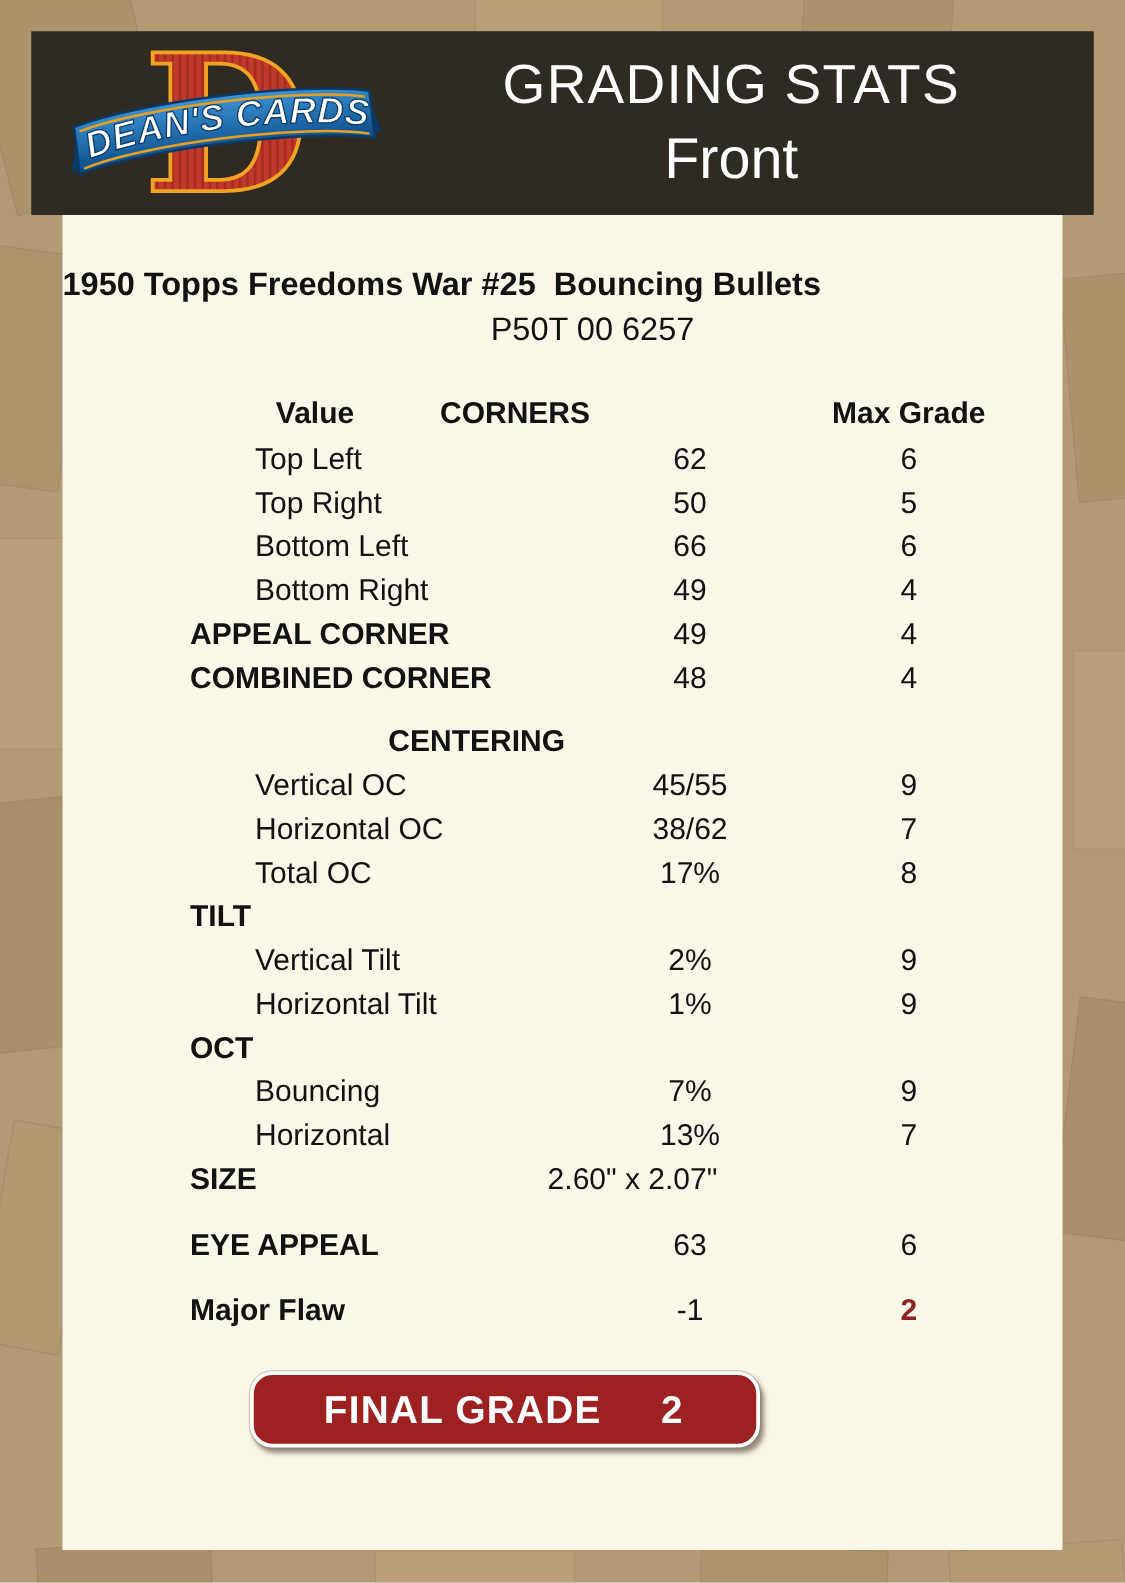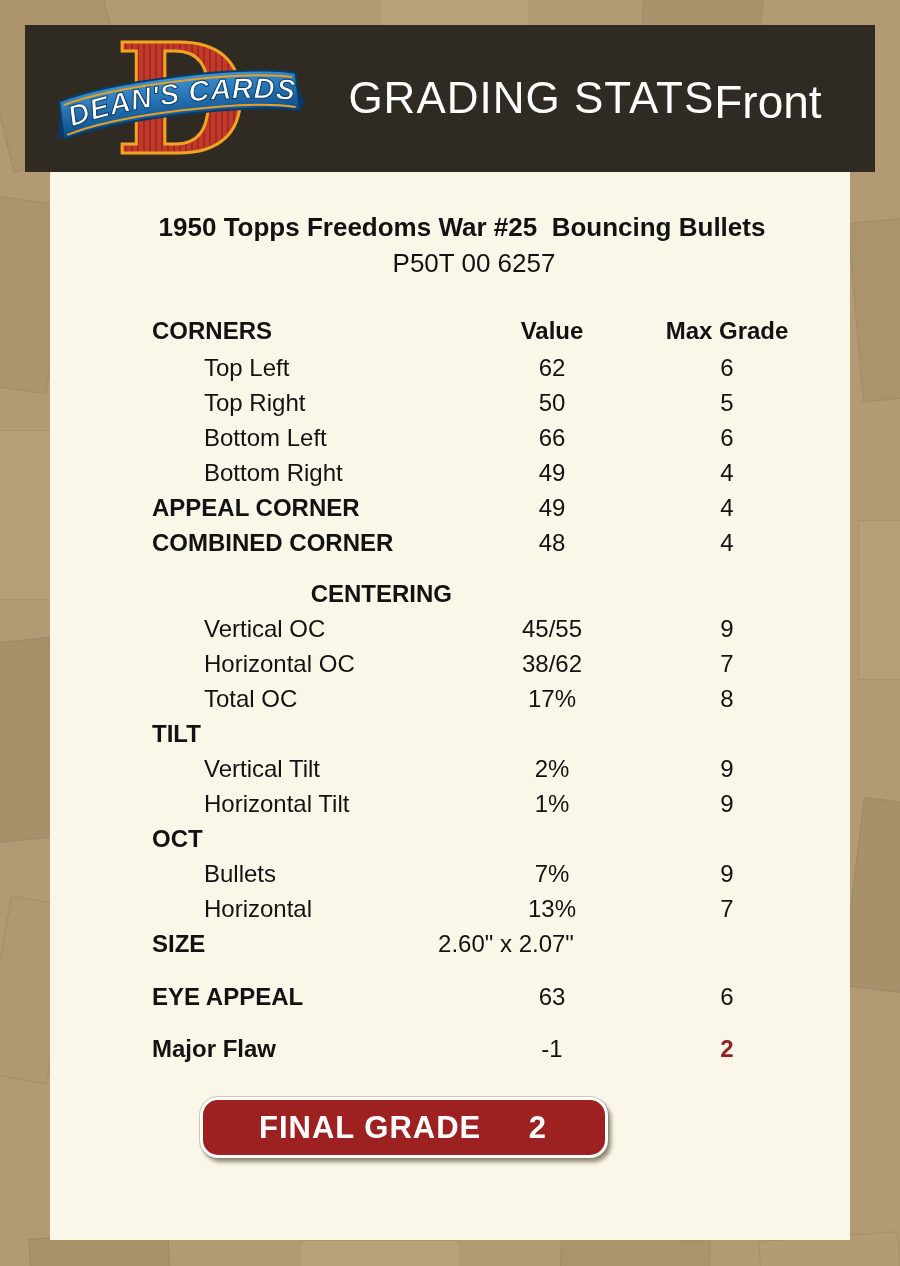--- a/index.html
+++ b/index.html
@@ -17,33 +17,33 @@
     pointer-events:none;
   }
   
   .header-bar {
     position:absolute; left:25px; top:25px; width:850px; height:147px;
     background:#302b22;
   }
   .logo-wrap { position:absolute; left:28px; top:6px; width:255px; height:137px; }
   .title-block {
     position:absolute; left:280px; right:10px; top:0; height:100%;
-    display:flex; flex-direction:row; align-items:center; justify-content:center;
+    display:flex; flex-direction:column; align-items:center; justify-content:center;
     color:#ffffff; text-align:center;
   }
   .main-title { font-size:44px; letter-spacing:1px; line-height:1.1; }
   .sub-title  { font-size:46px; margin-top:6px; }
   
   .panel {
     position:absolute; left:50px; top:172px; width:800px; height:1068px;
     background:#fbf7e8;
   }
   .card-title {
     position:absolute; top:40px; left:0; width:100%;
-    text-align:center; font-size:26px; font-weight:bold; white-space:pre;padding-left:24px;
+    text-align:left; font-size:26px; font-weight:bold; white-space:pre;
   }
   .card-serial {
     position:absolute; top:76px; left:0; width:100%;
     text-align:center; font-size:26px;margin-left:24px;
   }
   
   .stats-table { position:absolute; left:102px; top:140px; width:660px; }
   .trow { display:flex; align-items:center; height:35px; font-size:24px; }
   .trow.thead { height:38px; font-weight:bold; }
   .cell.label { flex:0 0 300px; }
@@ -119,22 +119,22 @@
     <div class="sub-title">Front</div>
   </div>
 </div>
 
 <div class="panel">
   <div class="card-title">1950 Topps Freedoms War #25  Bouncing Bullets</div>
   <div class="card-serial">P50T 00 6257</div>
 
   <div class="stats-table">
     <div class="trow thead">
+      <div class="cell value">Value</div>
       <div class="cell label">CORNERS</div>
-      <div class="cell value">Value</div>
       <div class="cell max">Max Grade</div>
     </div>
     <div id="rows-container">
         <div class="trow indent">
           <div class="cell label">Top Left</div>
           <div class="cell value">62</div>
           <div class="cell max">6</div>
         </div>
         <div class="trow indent">
           <div class="cell label">Top Right</div>
@@ -195,21 +195,21 @@
           <div class="cell label">Horizontal Tilt</div>
           <div class="cell value">1%</div>
           <div class="cell max">9</div>
         </div>
         <div class="trow bold">
           <div class="cell label">OCT</div>
           <div class="cell value"></div>
           <div class="cell max"></div>
         </div>
         <div class="trow indent">
-          <div class="cell label">Bullets</div>
+          <div class="cell label">Bouncing</div>
           <div class="cell value">7%</div>
           <div class="cell max">9</div>
         </div>
         <div class="trow indent">
           <div class="cell label">Horizontal</div>
           <div class="cell value">13%</div>
           <div class="cell max">7</div>
         </div>
         <div class="trow bold wide-value">
           <div class="cell label">SIZE</div>

